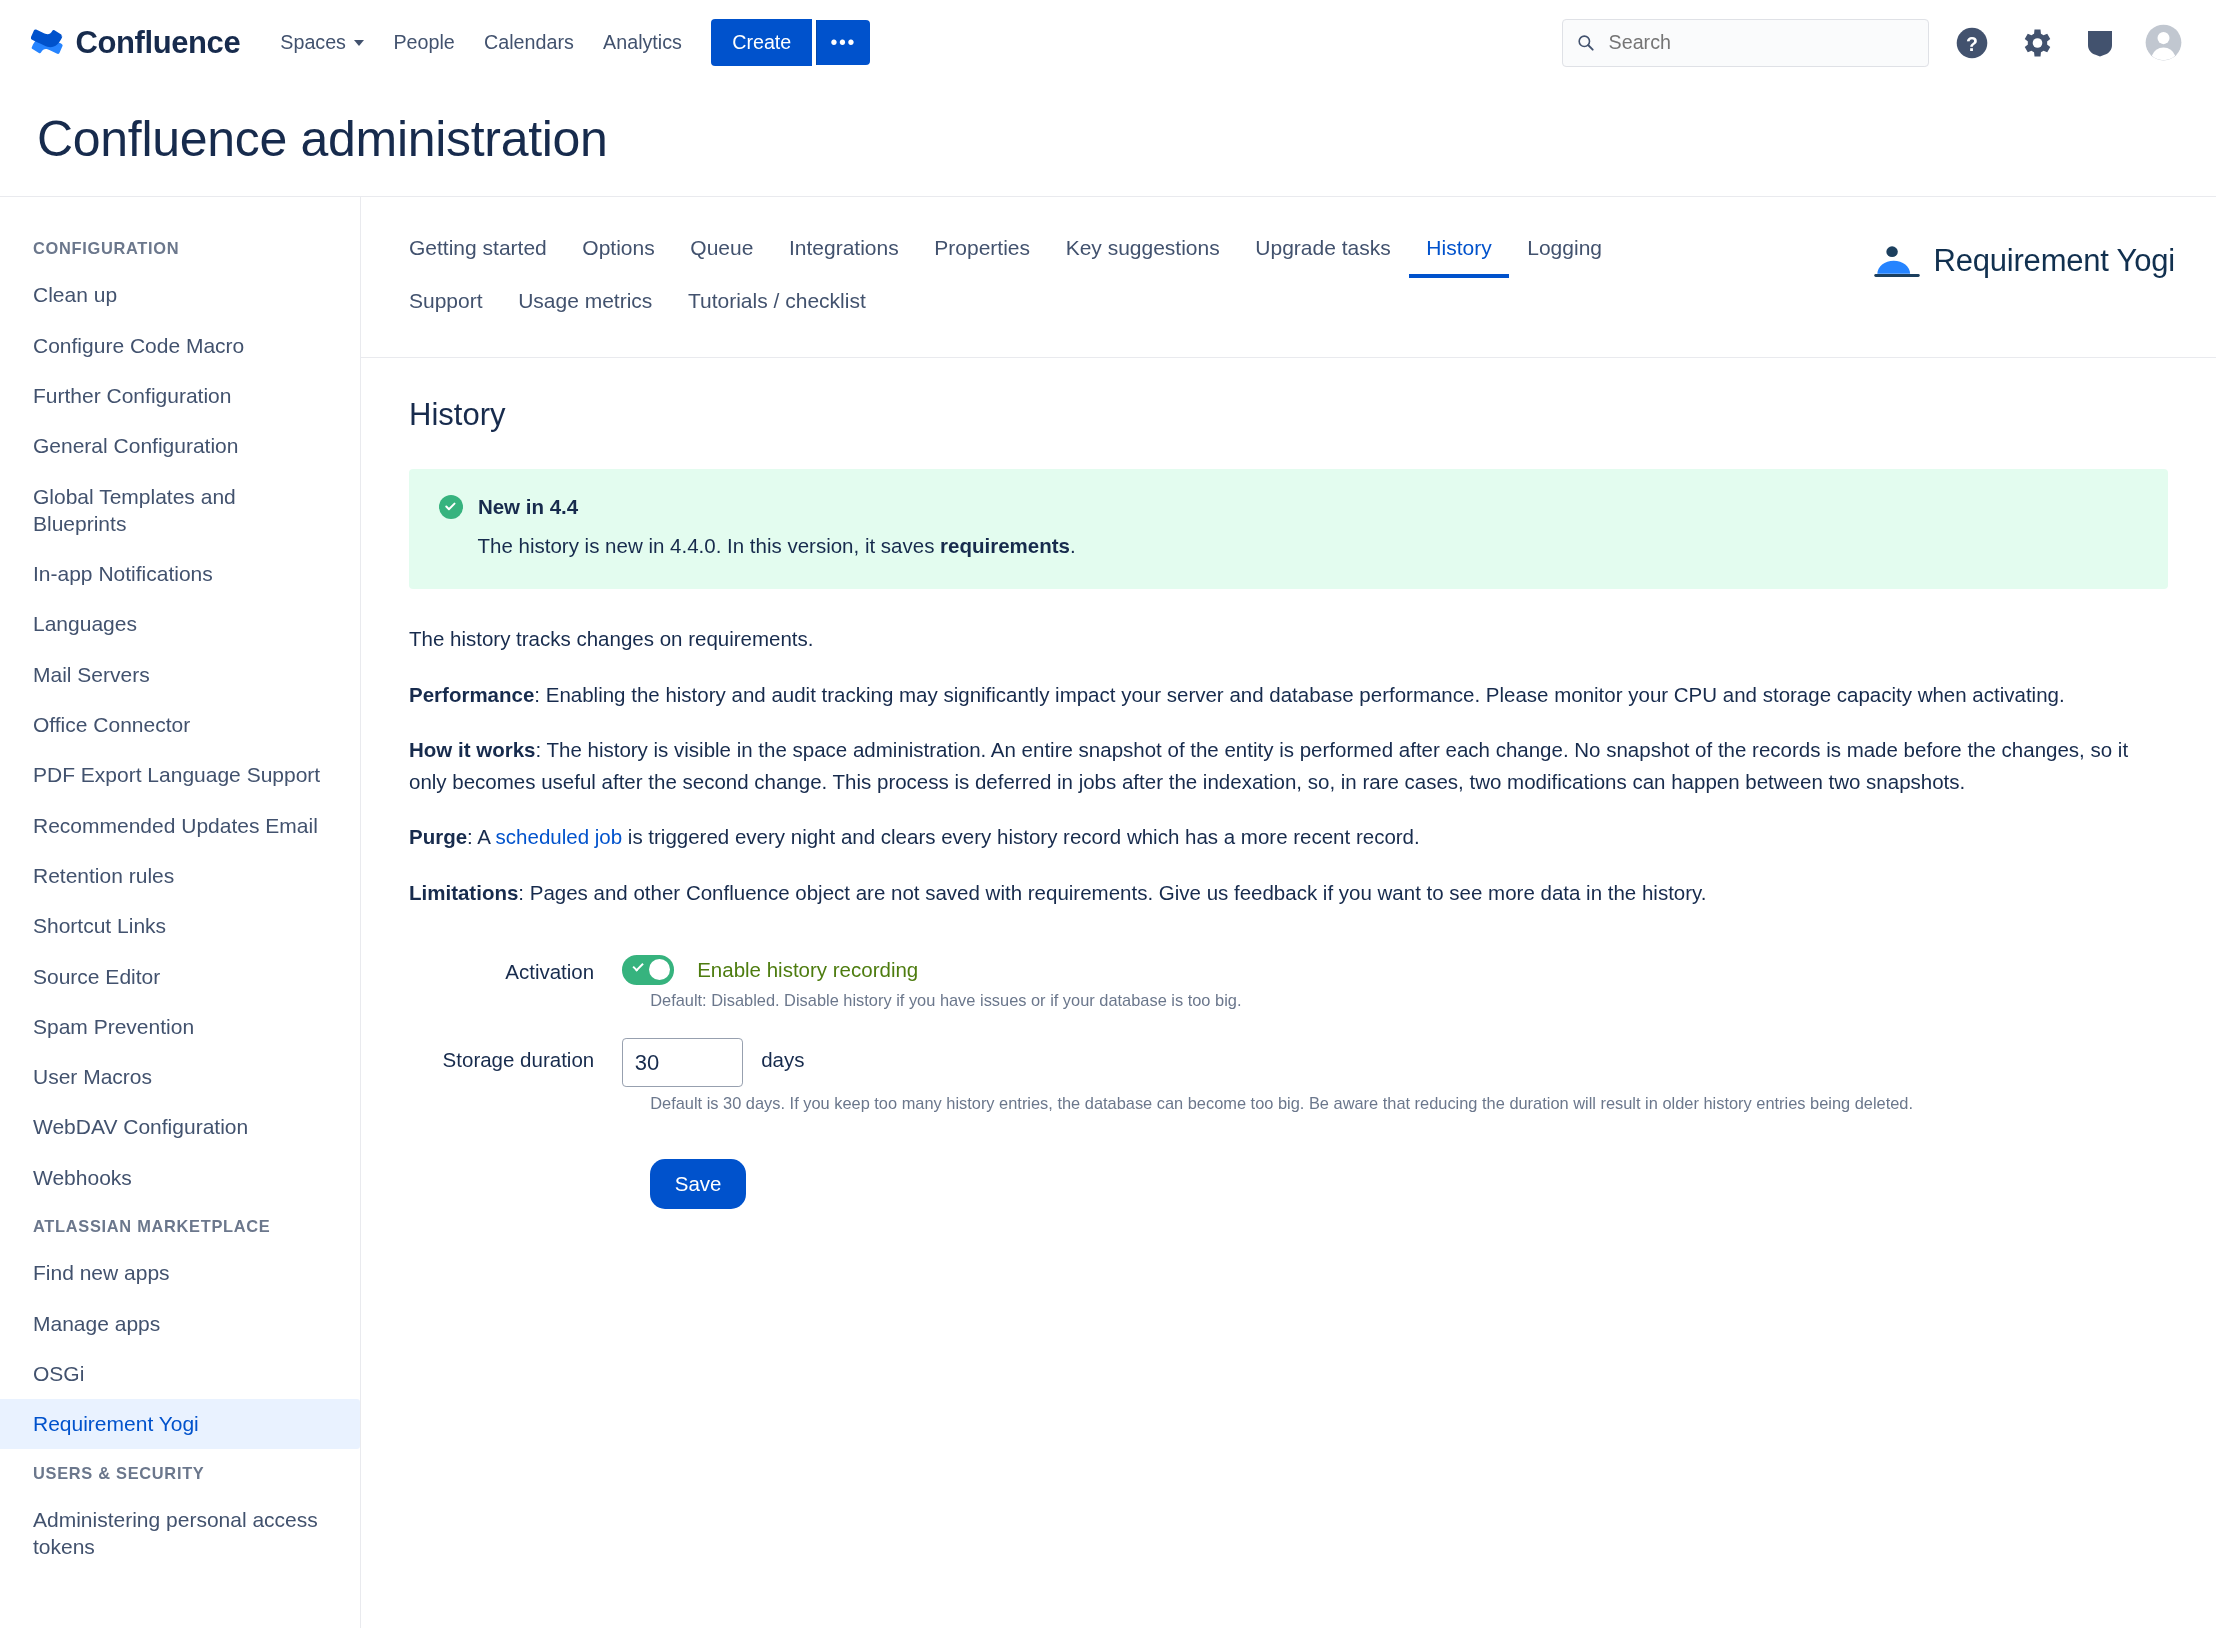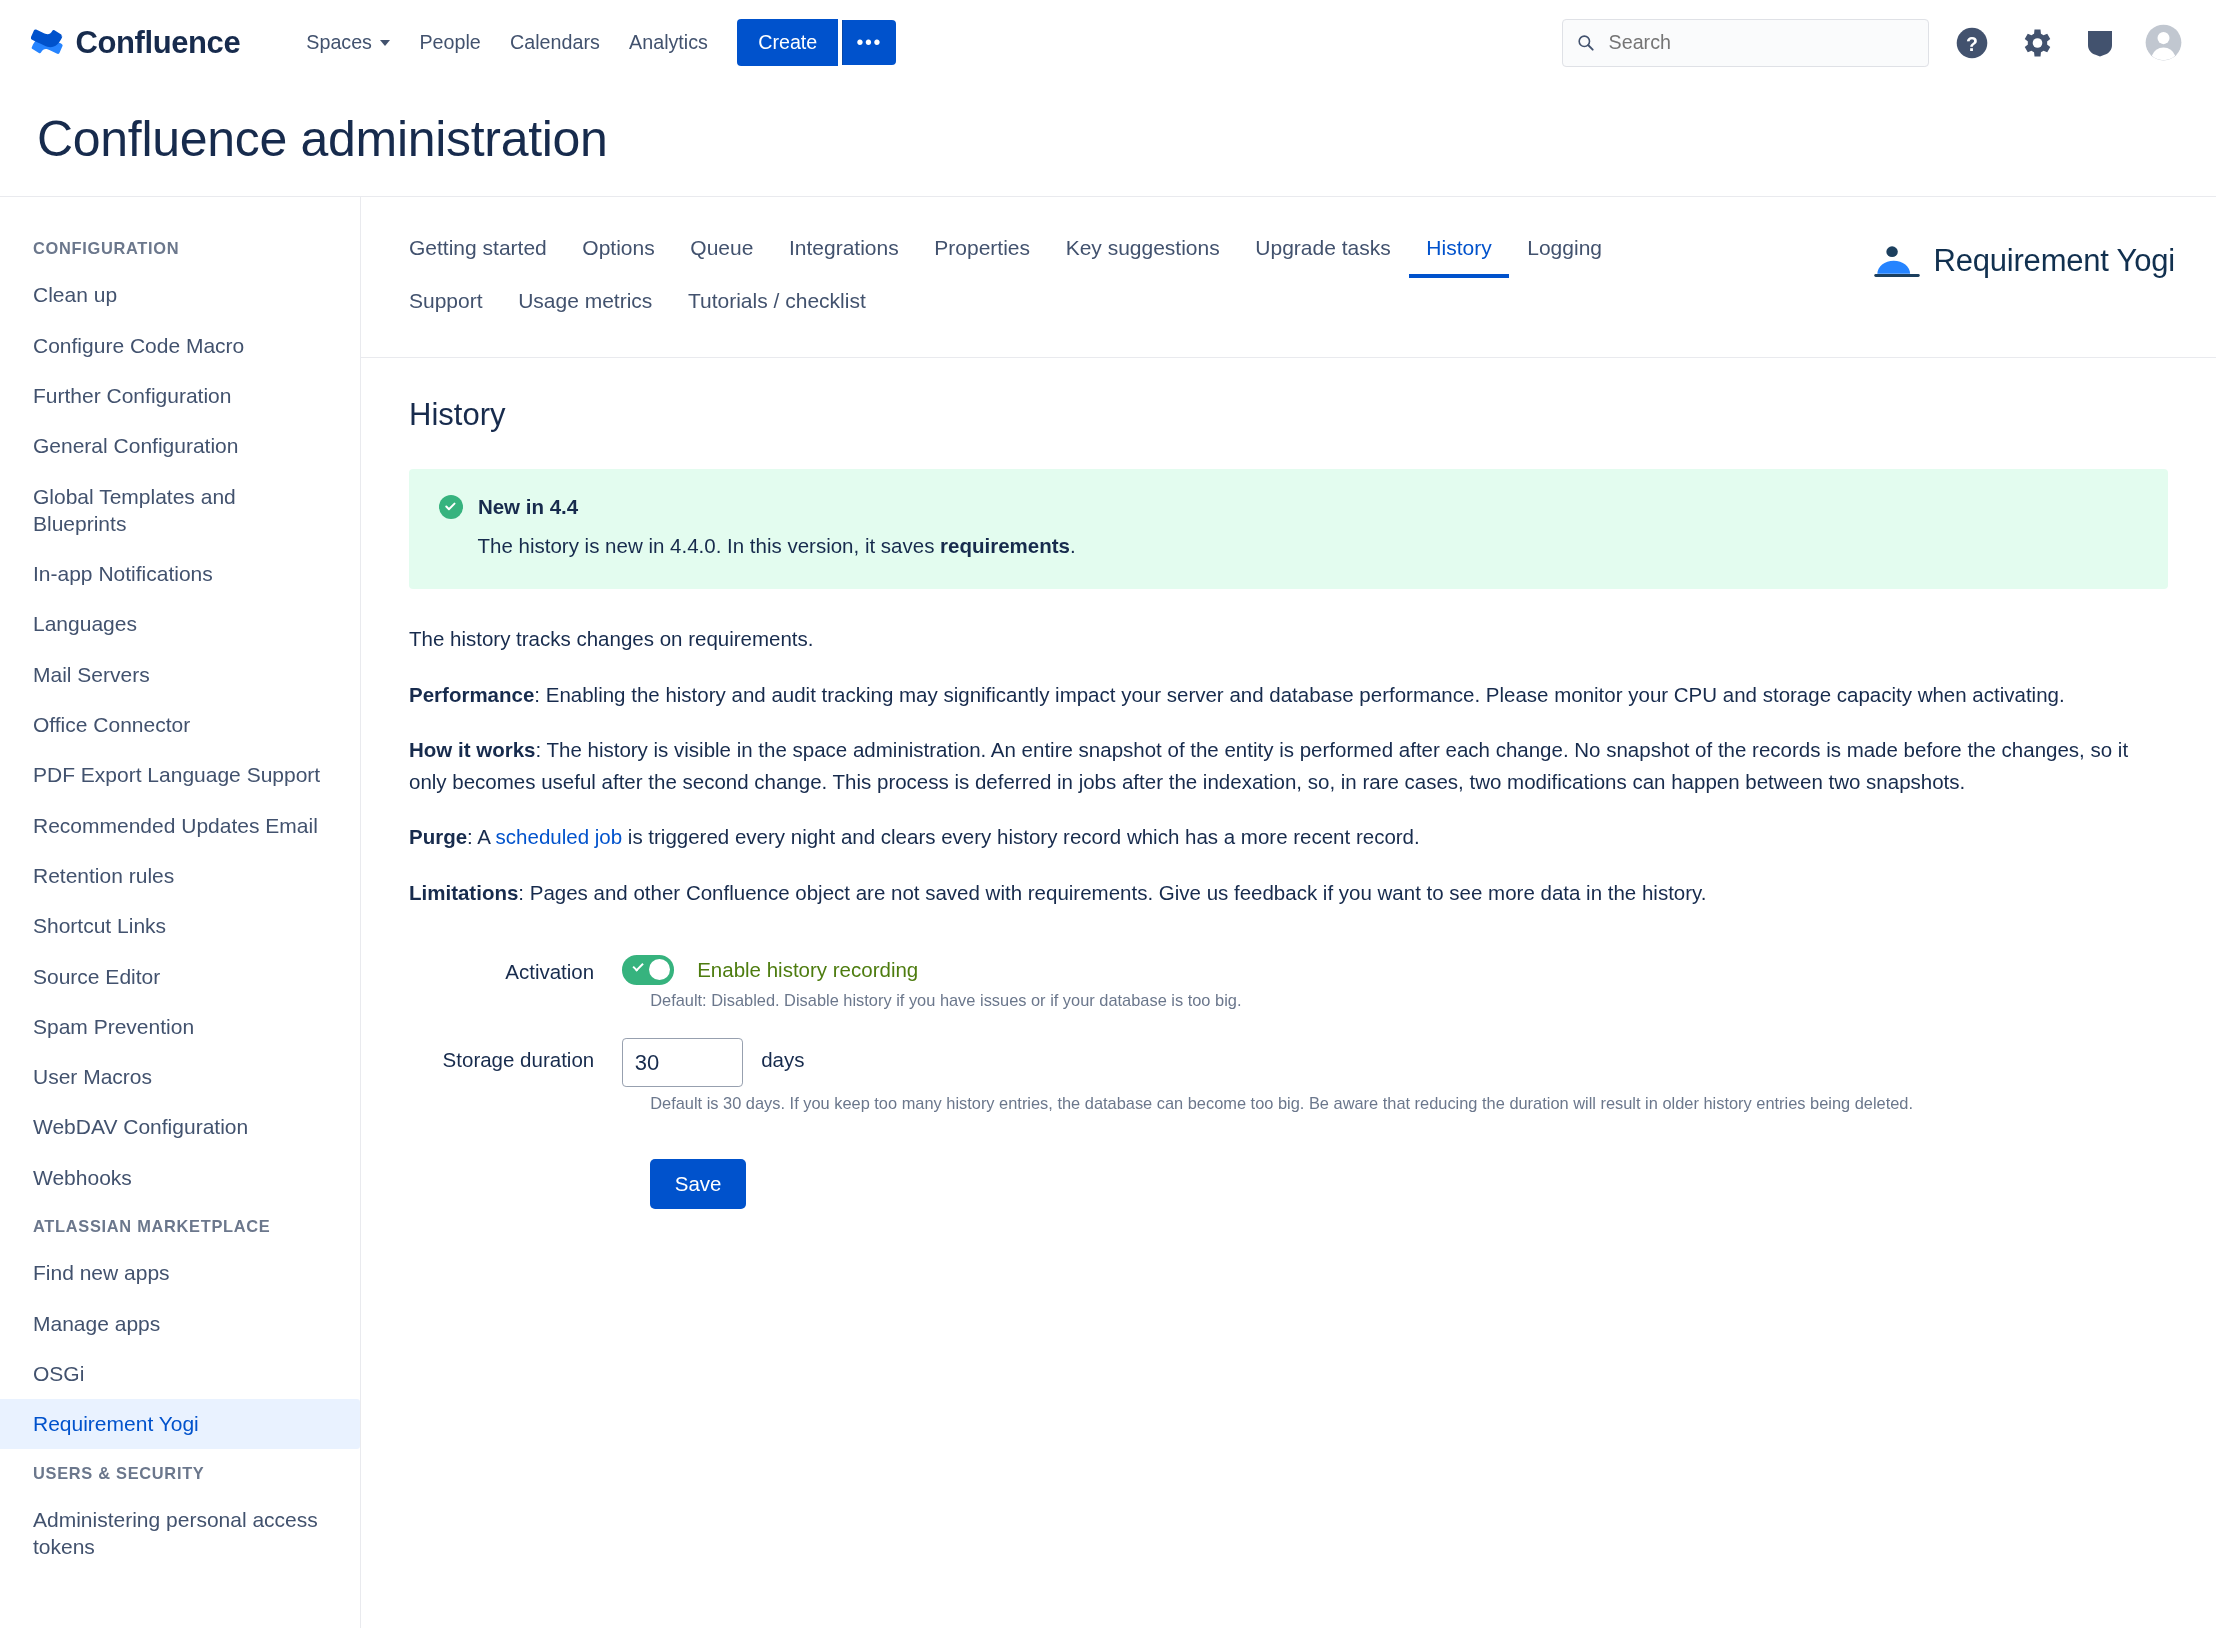--- a/index.html
+++ b/index.html
@@ -15,21 +15,21 @@
 
   
   .topnav {
     height: 85px;
     background: #ffffff;
     display: flex;
     align-items: center;
     padding: 0 31px;
     position: relative;
   }
-  .logo-wrap { display: flex; align-items: center; gap: 11.5px; margin-right: 53px; }
+  .logo-wrap { display: flex; align-items: center; gap: 11.5px; margin-right: 27px; }
   .logo-mark { width: 33px; height: 33px; display: block; }
   .logo-text {
     font-size: 31px;
     font-weight: bold;
     color: #172b4d;
     letter-spacing: -0.4px;
   }
   .nav-items { display: flex; align-items: center; gap: 3.3px; }
   .nav-item {
     font-size: 19.7px;
@@ -316,21 +316,21 @@
   .unit {
     font-size: 20.5px;
     color: #172b4d;
     margin-left: 18px;
     padding-top: 9.8px;
   }
   .save-btn {
     background: #0052cc;
     color: #ffffff;
     border: none;
-    border-radius: 5px;
+    border-radius: 15px;
     font-size: 20.5px;
     font-weight: 500;
     padding: 13px 24.6px;
     cursor: pointer;
     font-family: "Liberation Sans", sans-serif;
     margin-left: 233px;
     margin-top: 18px;
   }
 </style>
 </head>

